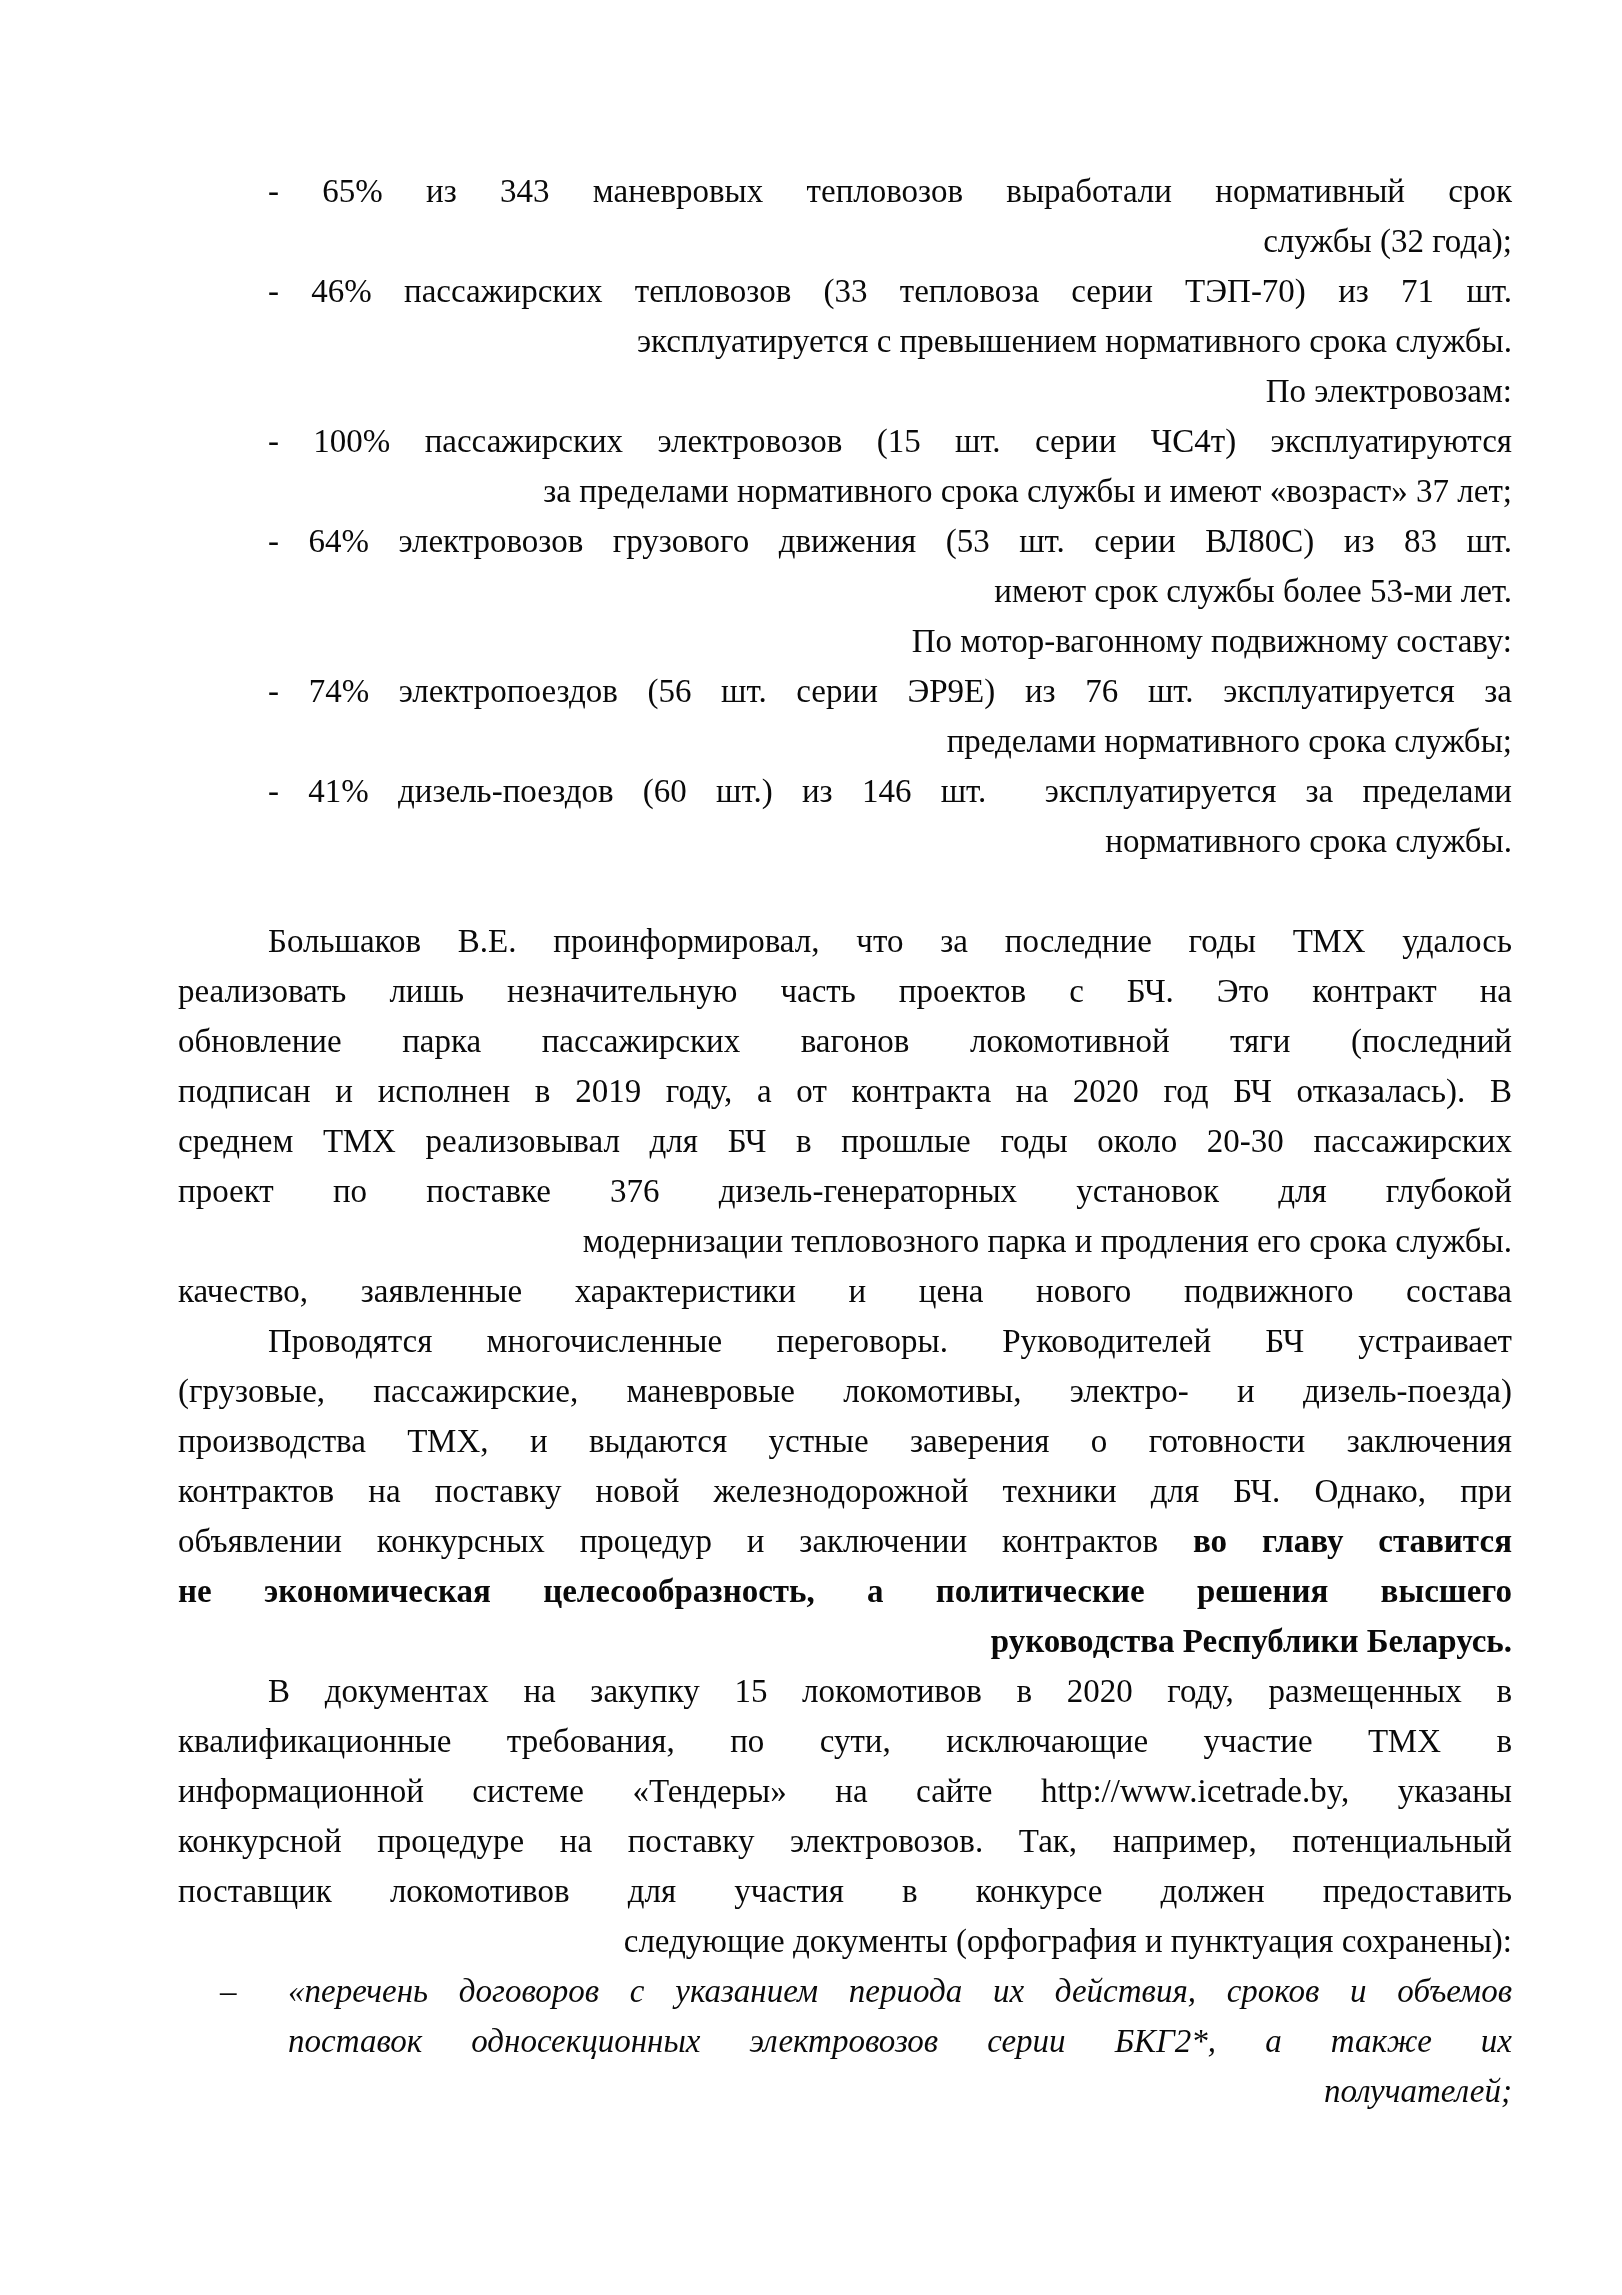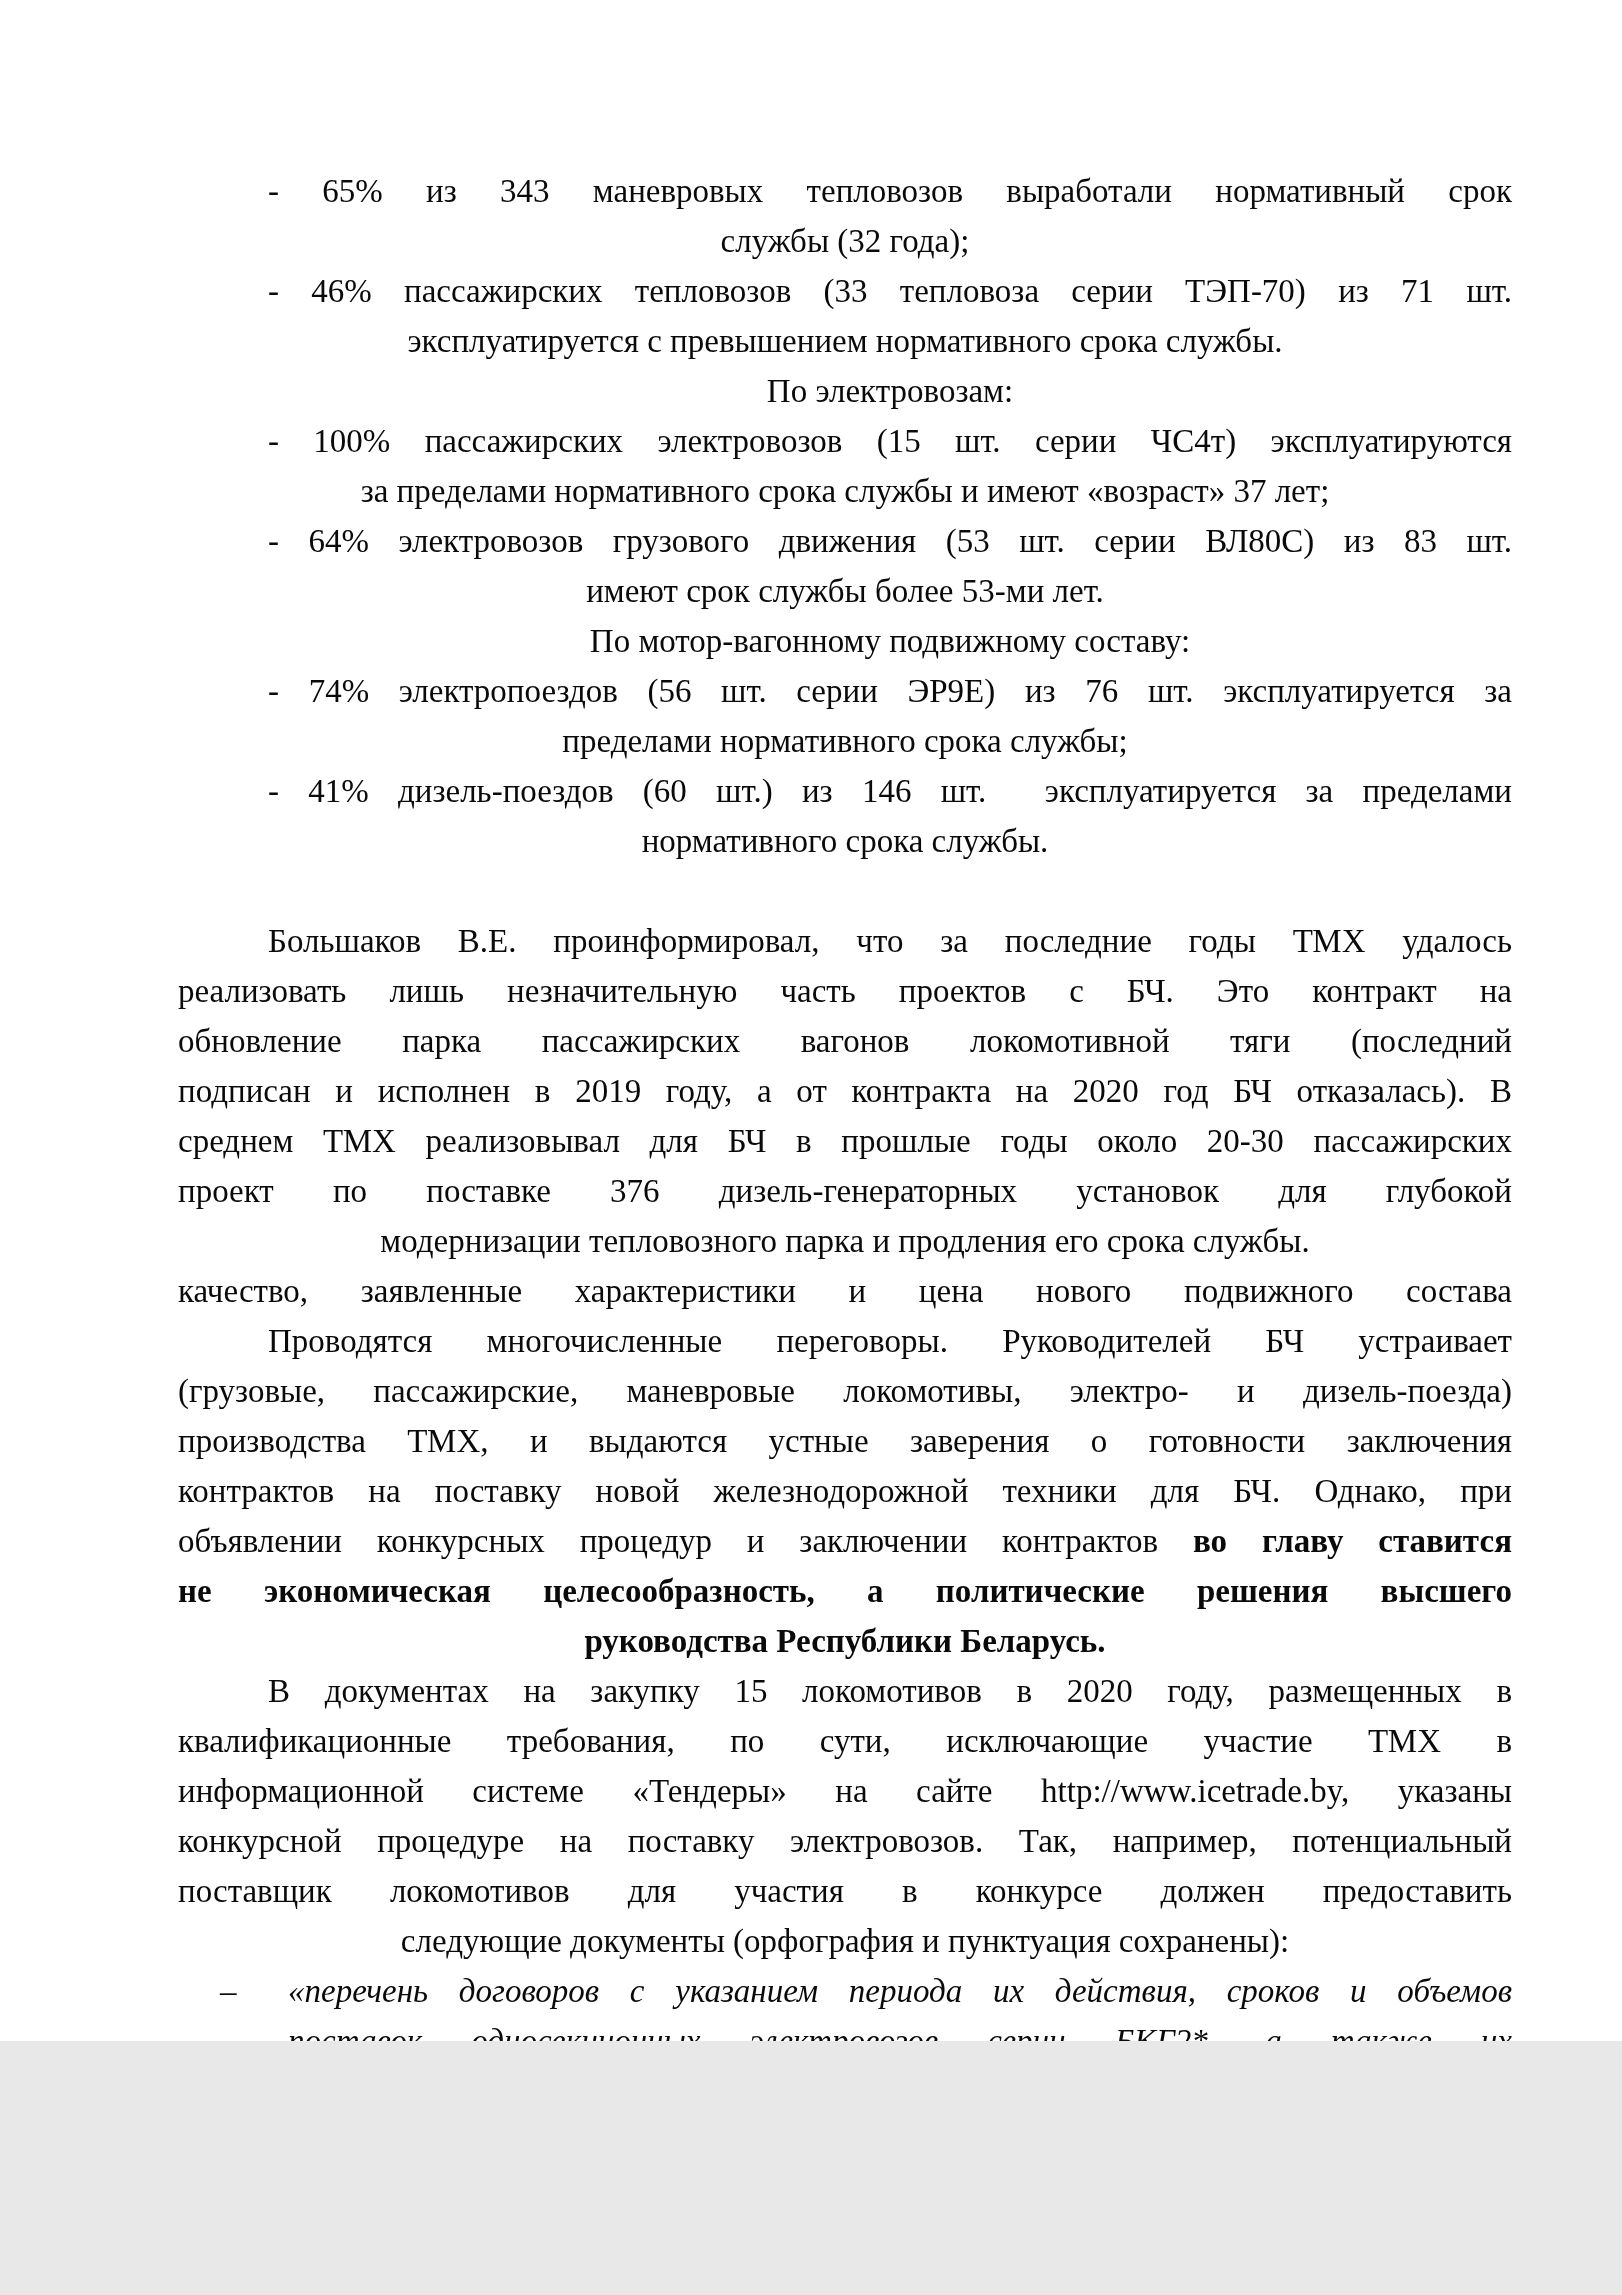--- a/index.html
+++ b/index.html
@@ -1,34 +1,34 @@
 <!DOCTYPE html>
 <html lang="ru" style="font-size:10.5px"><head>
 <meta charset="utf-8">
 <style>
   html, body { margin: 0; padding: 0; background: #e8e8e8; }
   .page {
     position: relative;
     width: 1623px;
-    height: 2041px;
+    height: 2295px;
     background: #ffffff;
     overflow: hidden;
     font-family: "Liberation Serif", "DejaVu Serif", serif;
   }
   .content {
     position: absolute;
     left: 178px;
     top: 166px;
     width: 1334px;
     color: #0a0a0a;
     font-size: 33px;
     line-height: 50px;
   }
   .para { position: relative; }
-  .line { white-space: pre-wrap; text-align: center; }
+  .line { white-space: pre-wrap; text-align: right; }
   .line.just { text-align: justify; text-align-last: justify; }
   .line.indent { padding-left: 90px; }
   .b { font-weight: bold; }
   .i { font-style: italic; }
   .u { text-decoration-thickness: 2px; text-underline-offset: 6.5px; }
   .para.bullet { padding-left: 110px; }
   .para.bullet .marker {
     position: absolute;
     left: 42px;
     top: 0;

